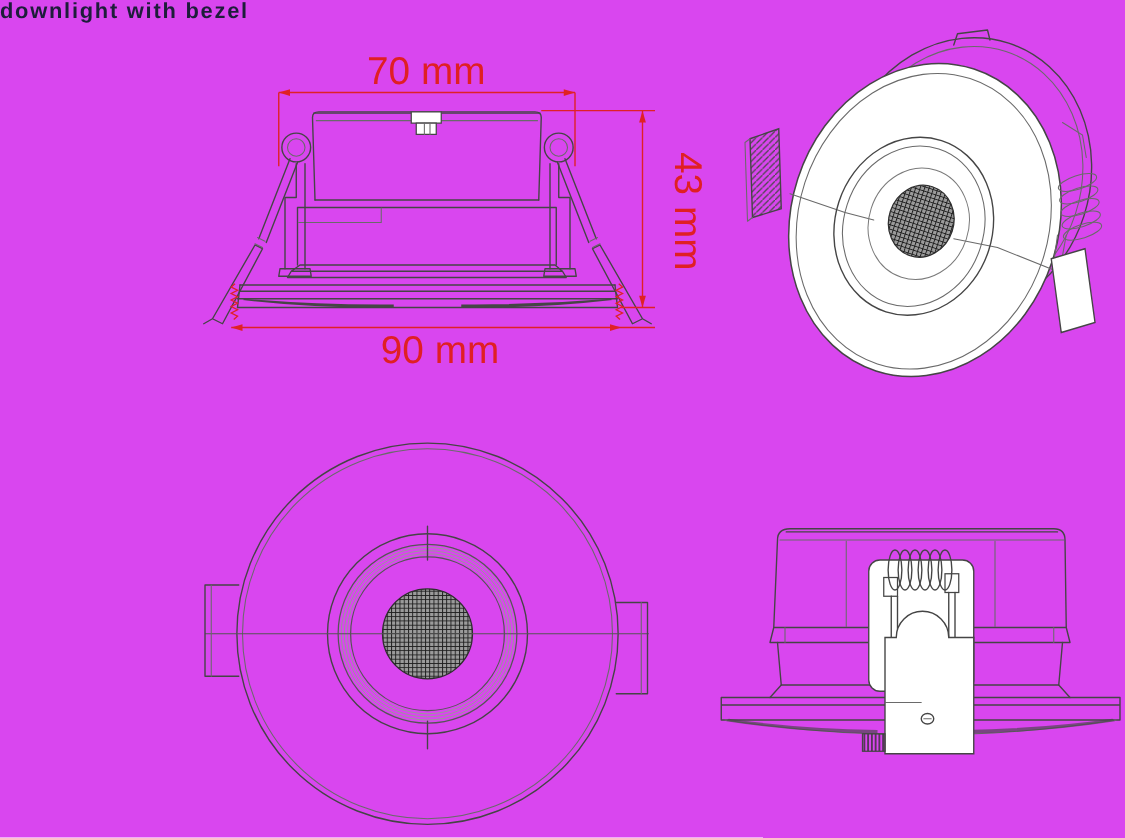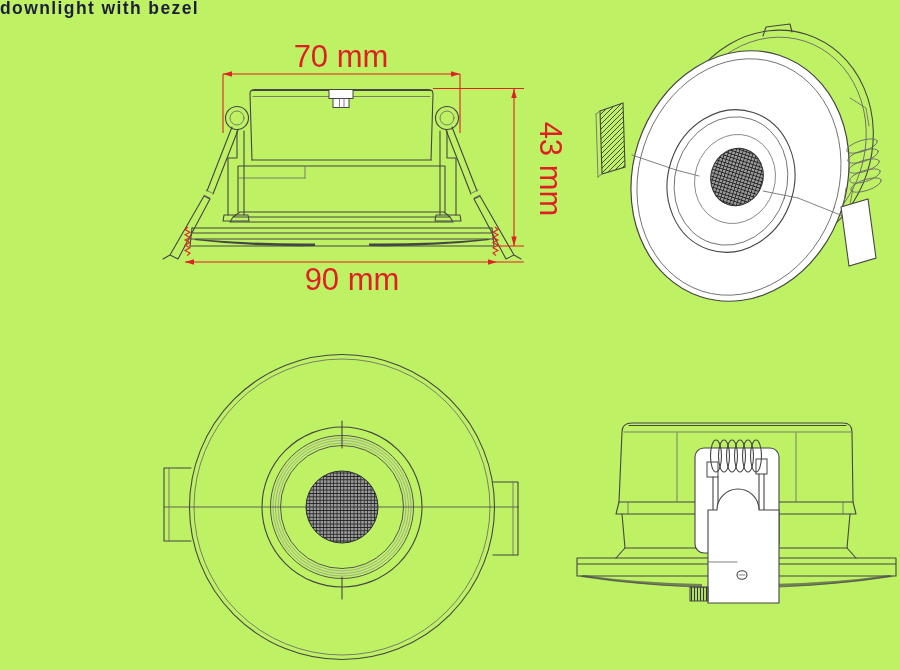--- a/index.html
+++ b/index.html
@@ -1,16 +1,16 @@
 <!DOCTYPE html>
 <html><head>
 <meta charset="utf-8">
 <style>
   html,body{margin:0;padding:0;background:#ffffff;}
-  #page{position:relative;width:900px;height:670px;background:#bef264;overflow:hidden;
+  #page{position:relative;width:900px;height:670px;background:#d946ef;overflow:hidden;
         font-family:"Liberation Sans", sans-serif;}
   #title{position:absolute;left:0px;top:-2px;font-size:17.5px;font-weight:bold;
          letter-spacing:1.4px;color:#1d1d3a;white-space:nowrap;}
   svg{position:absolute;left:0;top:0;}
   .ln{stroke:#454545;stroke-width:1.1;fill:none;stroke-linecap:round;stroke-linejoin:round;}
   .ln2{stroke:#6a6a6a;stroke-width:0.85;fill:none;stroke-linecap:round;}
   .red{stroke:#e02125;stroke-width:1.1;fill:none;}
   .redfill{fill:#e02125;stroke:none;}
   .dimtext{fill:#e01f24;font-family:"Liberation Sans",sans-serif;font-size:31px;}
   .white{fill:#ffffff;}

